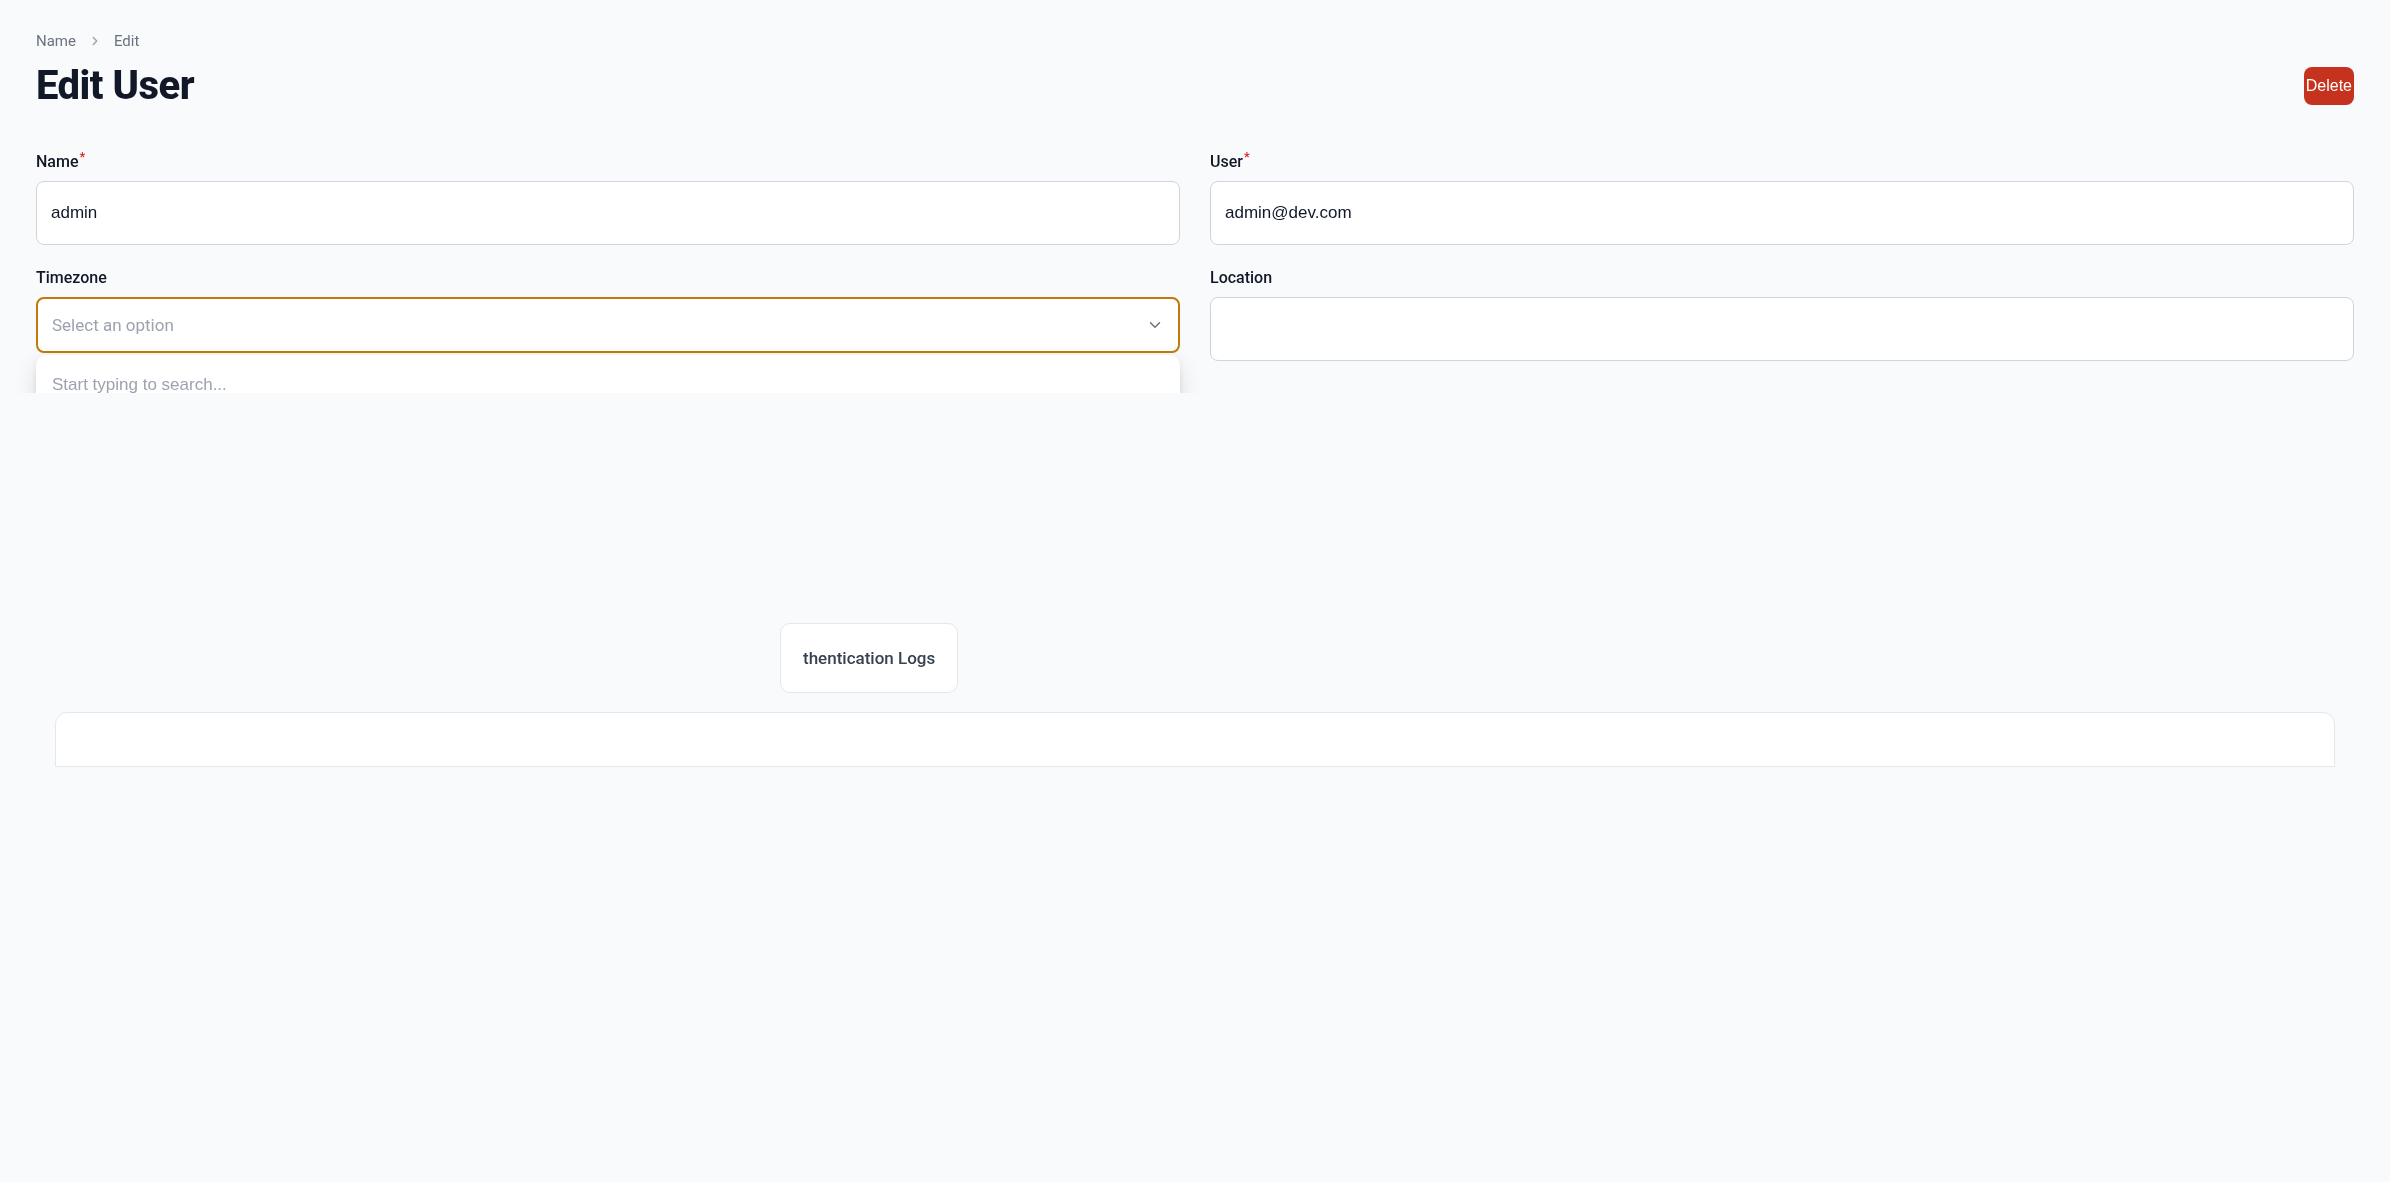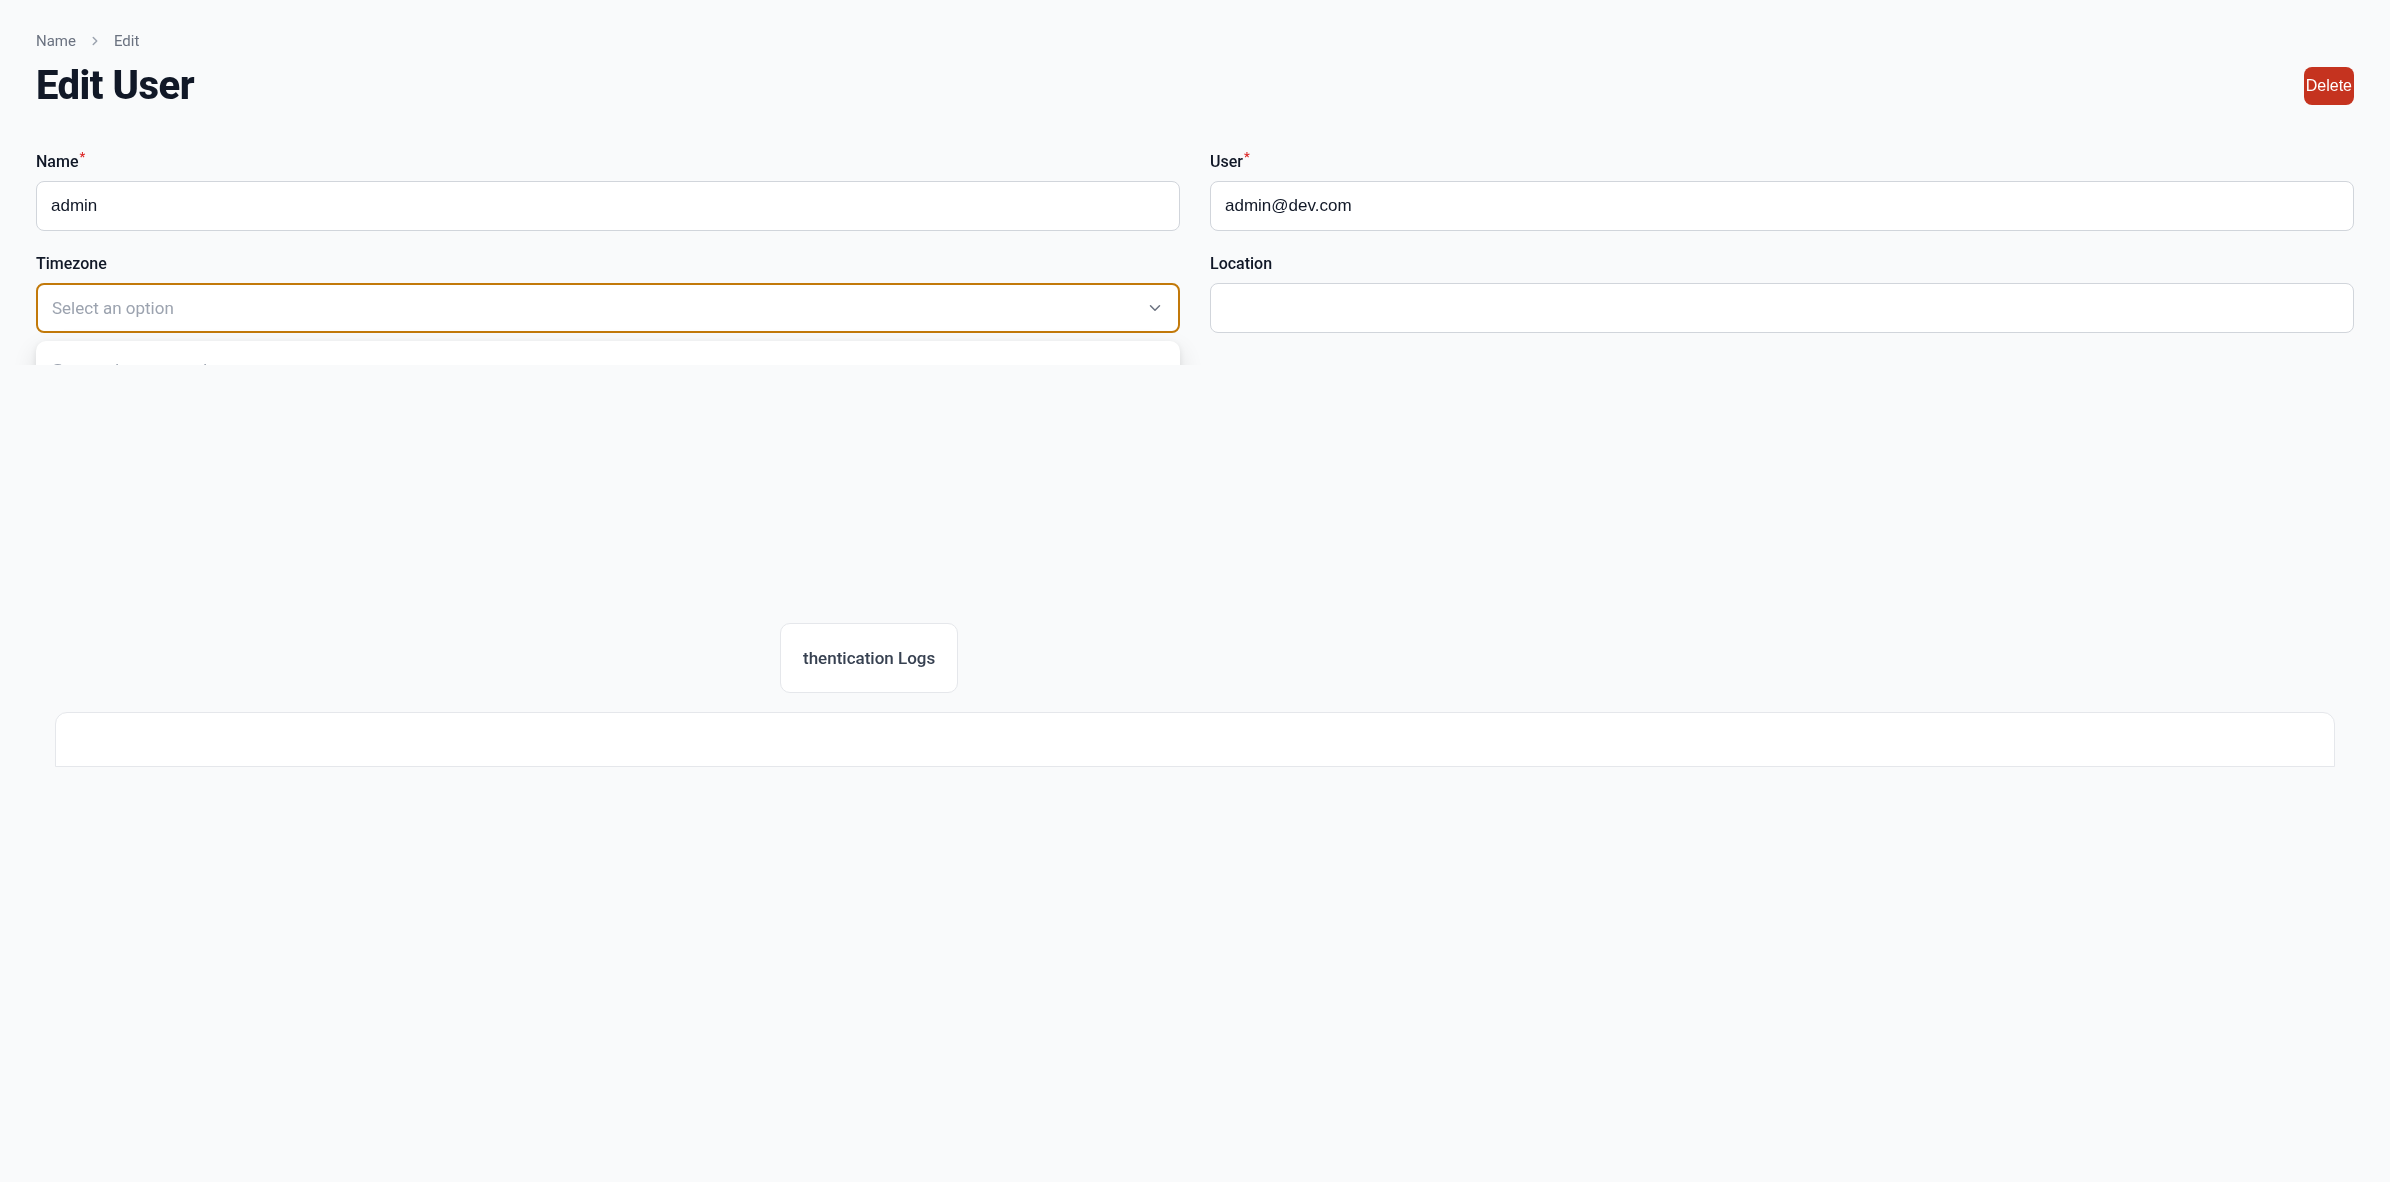--- a/index.html
+++ b/index.html
@@ -75,37 +75,37 @@
       margin-left: 1px;
     }
     .text-input {
       background: #fff;
       border: 1px solid #d1d5db;
       border-radius: 8px;
       padding: 12px 14px;
       font-size: 17px;
       color: #111827;
       outline: none;
-      height: 50px;
+      height: 64px;
     }
     .select-wrapper {
       position: relative;
     }
     .select-box {
       background: #fff;
       border: 2px solid #c2790a;
       border-radius: 8px;
       padding: 11px 14px;
       font-size: 17px;
       color: #9ca3af;
       display: flex;
       justify-content: space-between;
       align-items: center;
       cursor: pointer;
-      height: 50px;
+      height: 56px;
     }
     .chevron {
       color: #6b7280;
       display: flex;
       align-items: center;
     }
     .dropdown {
       position: absolute;
       top: 58px;
       left: 0;

